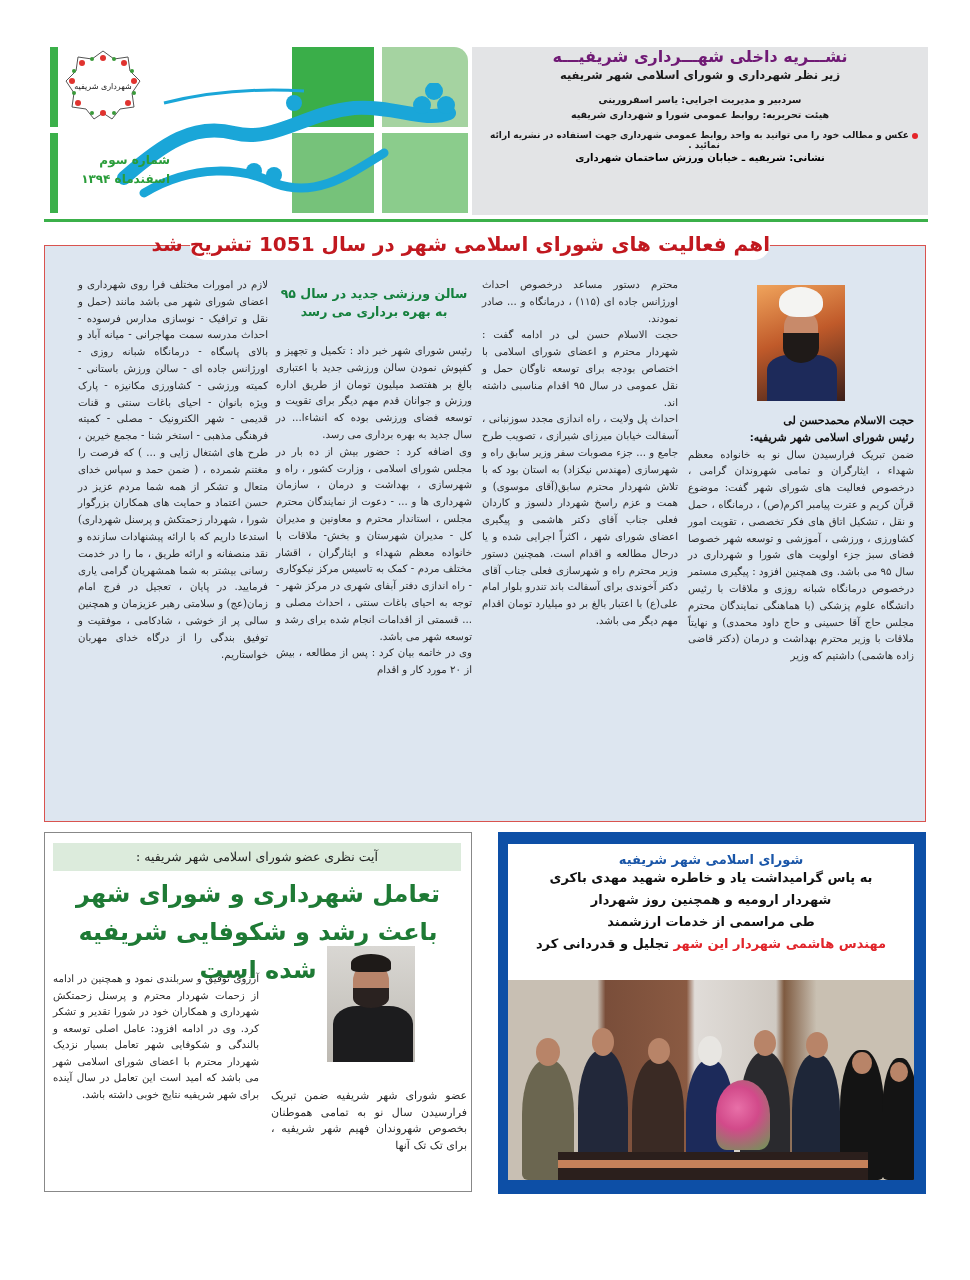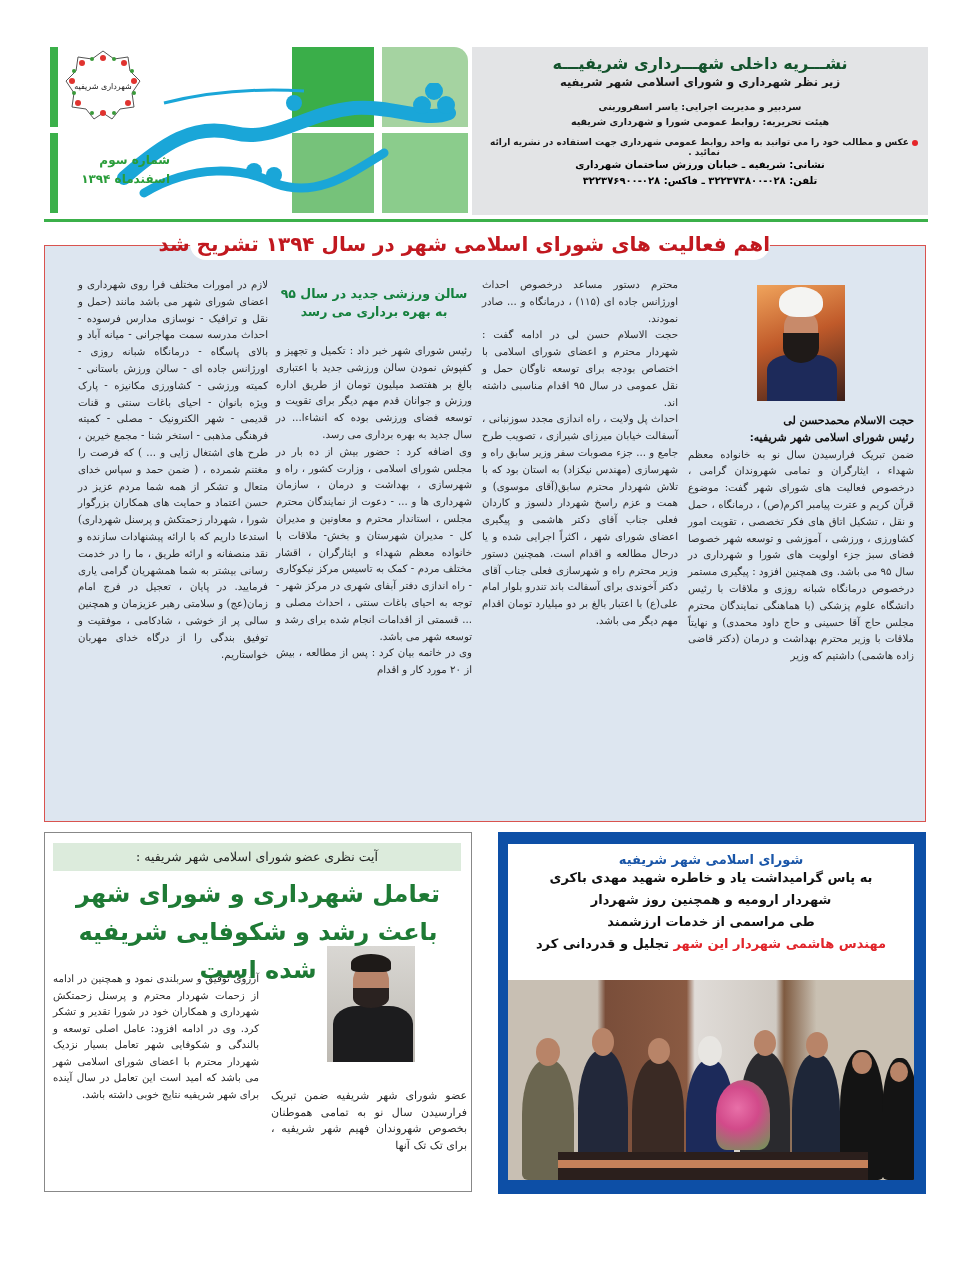--- a/index.html
+++ b/index.html
@@ -12,21 +12,21 @@
   .green-bar-left { position: absolute; left: 6px; top: 0; width: 8px; height: 80px; background: #3bb04a; }
   .green-bar-left2 { position: absolute; left: 6px; top: 86px; width: 8px; height: 80px; background: #3bb04a; }
   .sq1 { position: absolute; left: 248px; top: 0; width: 82px; height: 80px; background: #3aae49; }
   .sq2 { position: absolute; left: 338px; top: 0; width: 86px; height: 80px; background: #a5d3a1; border-top-right-radius: 14px; }
   .sq3 { position: absolute; left: 248px; top: 86px; width: 82px; height: 80px; background: #76c27a; }
   .sq4 { position: absolute; left: 338px; top: 86px; width: 86px; height: 80px; background: #8bcc8c; }
   .emblem { position: absolute; left: 18px; top: 2px; width: 82px; height: 72px; }
   .logo-script { position: absolute; left: 60px; top: 36px; width: 360px; height: 120px; }
   .issue-info { position: absolute; left: 16px; top: 104px; width: 110px; text-align: right; direction: rtl; color: #2a9d3a; font-weight: bold; font-size: 12px; line-height: 19px; }
   .info-box { position: absolute; left: 428px; top: 0; width: 456px; height: 168px; background: #e3e4e6; direction: rtl; text-align: center; }
-  .info-title { color: #14532d; font-weight: bold; font-size: 16px; margin-top: 7px; }
+  .info-title { color: #701a75; font-weight: bold; font-size: 16px; }
   .info-sub { color: #1a1a1a; font-weight: bold; font-size: 11.5px; margin-top: 2px; }
   .info-line { color: #1a1a1a; font-size: 9.5px; font-weight: bold; line-height: 15px; }
   .info-credits { margin-top: 10px; }
   .info-note { color: #1a1a1a; font-size: 9px; font-weight: bold; margin-top: 8px; margin-left: 8px; }
   .info-note .dot { display: inline-block; width: 6px; height: 6px; border-radius: 50%; background: #e5252a; margin-left: 3px; vertical-align: middle; }
   .info-addr { margin-top: 0; font-size: 10px; font-weight: bold; line-height: 16px; }
   .masthead-rule { position: absolute; left: 44px; top: 219px; width: 884px; height: 3px; background: #3bb04a; }
 
   
   .main-article { position: absolute; left: 44px; top: 245px; width: 882px; height: 577px; border: 1.5px solid #d9534f; background: #dde6f0; }
@@ -128,29 +128,28 @@
     <div class="info-sub">زیر نظر شهرداری و شورای اسلامی شهر شریفیه</div>
     <div class="info-credits">
       <div class="info-line">سردبیر و مدیریت اجرایی: یاسر اسفرورینی</div>
       <div class="info-line">هیئت تحریریه: روابط عمومی شورا و شهرداری شریفیه</div>
     </div>
     <div class="info-note">
       <span class="dot"></span><span>عکس و مطالب خود را می توانید به واحد روابط عمومی شهرداری جهت استفاده در نشریه ارائه نمائید .</span>
     </div>
     <div class="info-addr">
       <div>نشانی: شریفیه ـ خیابان ورزش ساختمان شهرداری</div>
-      <div>تلفن: ۰۲۸-۳۲۲۳۷۳۸۰۰ ـ فاکس: ۰۲۸-۳۲۲۳۷۶۹۰۰</div>
     </div>
   </div>
 </div>
 <div class="masthead-rule"></div>
 
 <div class="main-article"></div>
 <div class="main-headline-wrap">
-  <span class="main-headline">اهم فعالیت های شورای اسلامی شهر در سال ۱۳۹۴ تشریح شد</span>
+  <span class="main-headline">اهم فعالیت های شورای اسلامی شهر در سال 1051 تشریح شد</span>
 </div>
 
 <div class="col col-1">
   <div class="portrait1">
     <div class="robe"></div>
       <div class="face"></div>
       <div class="beard"></div>
       <div class="turban"></div>
   </div>
   <p class="name-bold">حجت الاسلام محمدحسن لی</p>

